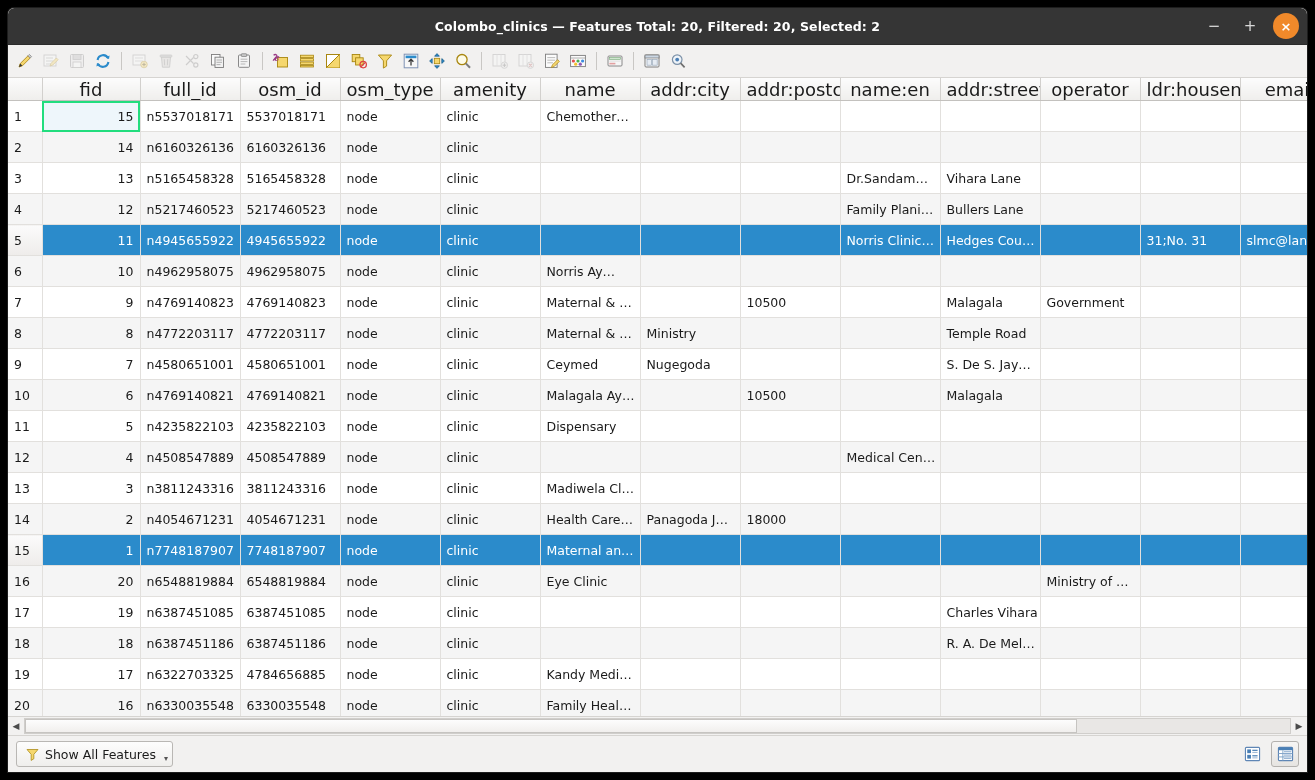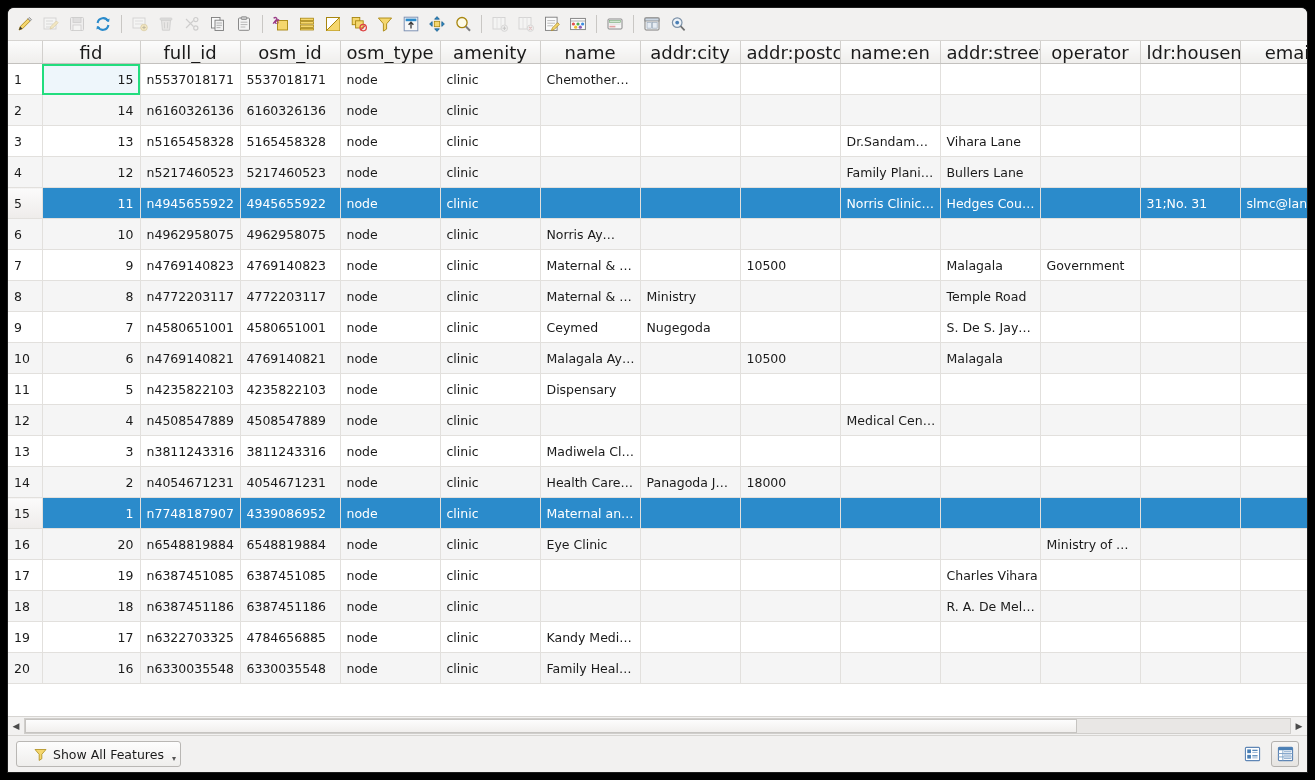--- a/index.html
+++ b/index.html
@@ -216,21 +216,21 @@
     background: #f2f1f0;
     display: flex;
     align-items: center;
     padding: 0 8px;
     justify-content: space-between;
   }
   #filter-btn {
     display: flex;
     align-items: center;
     height: 24px;
-    padding: 0 4px 0 16px;
+    padding: 0 4px 0 8px;
     background: linear-gradient(to bottom, #fdfdfd 0%, #efeeec 100%);
     border: 1px solid #b9b7b4;
     border-radius: 3px;
     font-size: 12.5px;
     color: #1a1a1a;
     cursor: pointer;
     gap: 5px;
   }
   #filter-btn .caret {
     font-size: 8px;
@@ -253,20 +253,28 @@
   .viewbtn.active {
     background: linear-gradient(to bottom, #f6f5f4 0%, #e6e4e1 100%);
     border: 1px solid #b3b1ae;
   }
 </style>
 </head>
 <body>
 
 <div id="window">
 
+  <div id="titlebar">
+    <span id="title-text">Colombo_clinics — Features Total: 20, Filtered: 20, Selected: 2</span>
+    <div class="wbtns">
+      <div class="wbtn">−</div>
+      <div class="wbtn">+</div>
+      <div class="wbtn close">×</div>
+    </div>
+  </div>
 
   <div id="toolbar">
 
     <div class="tbtn" title="Toggle editing mode">
       <svg width="18" height="18" viewBox="0 0 18 18">
           <path d="M3 15l1.2-3.4L12 3.8l2.2 2.2-7.8 7.8z" fill="#f5d76e" stroke="#b08b20" stroke-width="0.9"></path>
           <path d="M12 3.8l1.4-1.4 2.2 2.2-1.4 1.4z" fill="#cfcfcf" stroke="#8a8a8a" stroke-width="0.8"></path>
           <path d="M3 15l1.2-3.4 2.2 2.2z" fill="#3a3a3a"></path>
         </svg>
     </div>
@@ -745,21 +753,21 @@
             <td></td>
             <td></td>
             <td></td>
             <td></td>
             <td></td>
           </tr>
           <tr class="sel odd">
             <td class="rowhdr">15</td>
             <td class="num">1</td>
             <td>n7748187907</td>
-            <td>4339086952</td>
+            <td>7748187907</td>
             <td>node</td>
             <td>clinic</td>
             <td>Maternal an…</td>
             <td></td>
             <td></td>
             <td></td>
             <td></td>
             <td></td>
             <td></td>
             <td></td>

